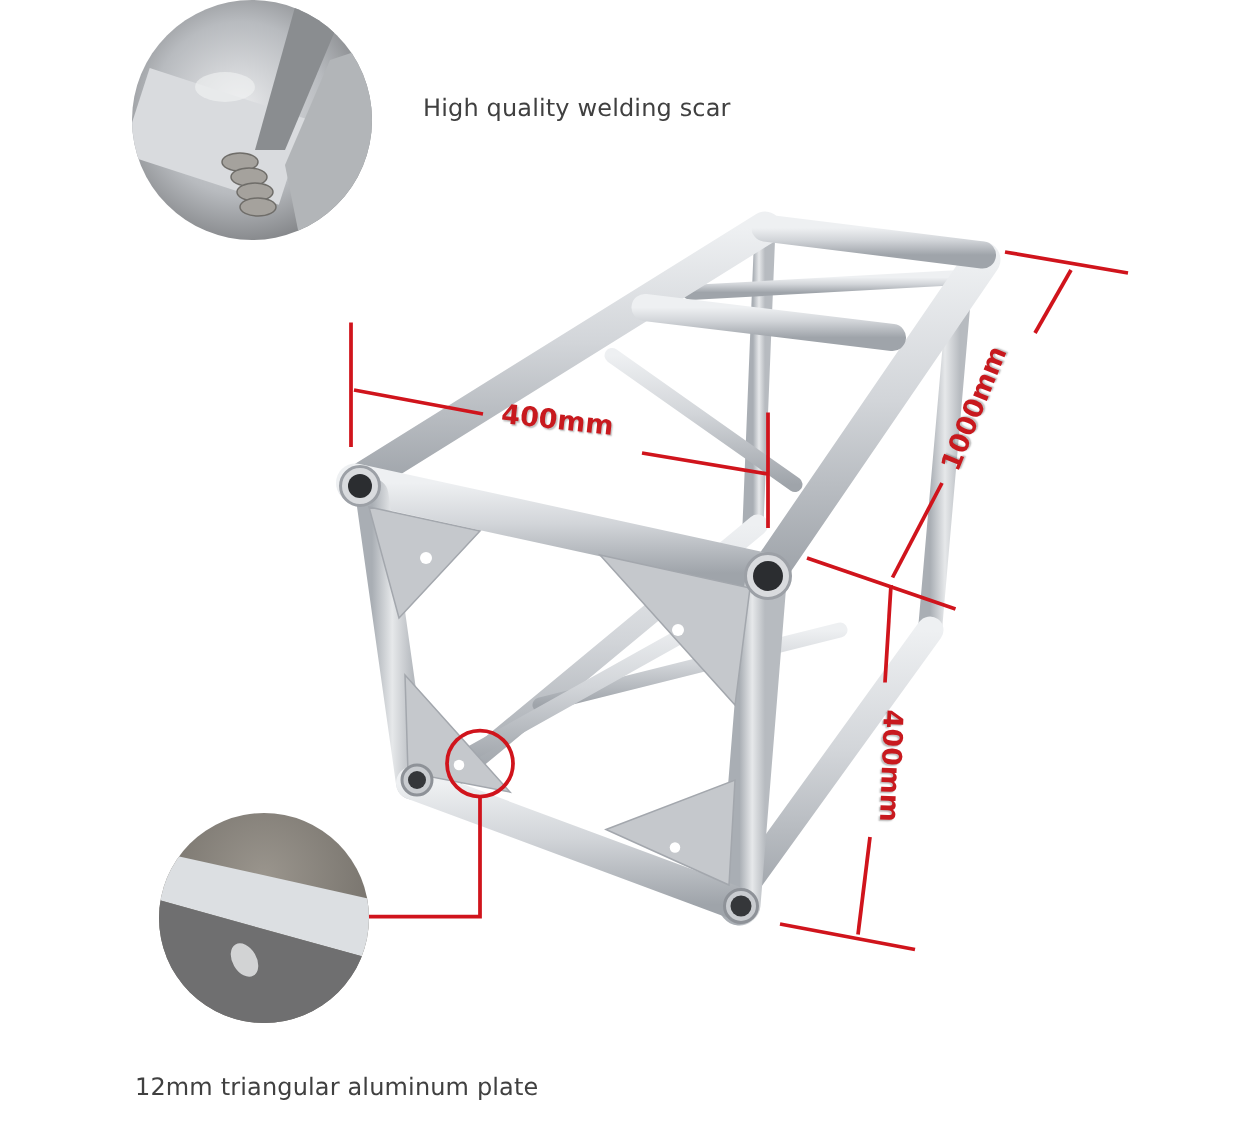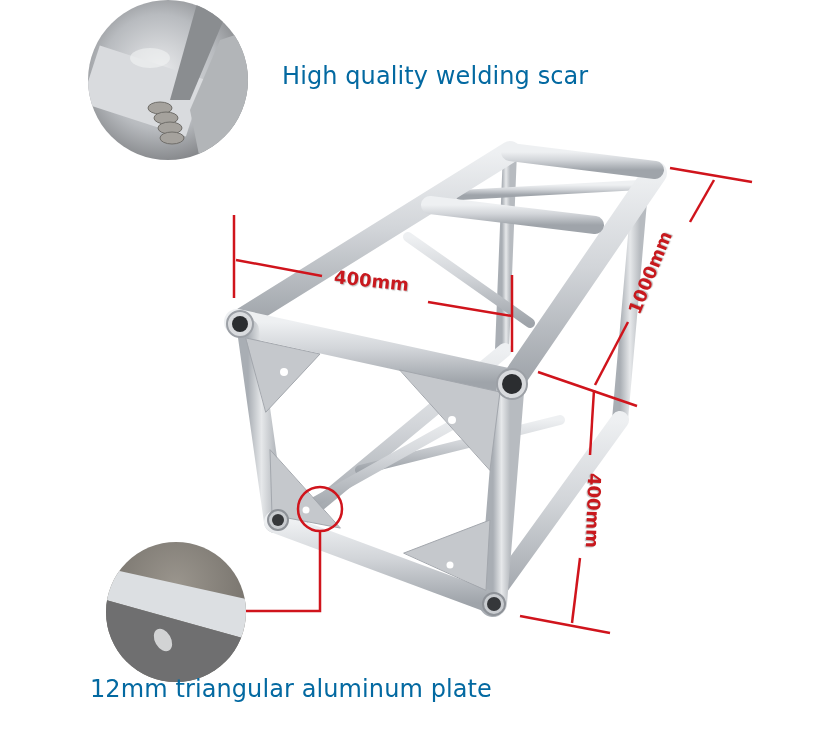--- a/index.html
+++ b/index.html
@@ -1,20 +1,20 @@
 <!DOCTYPE html>
 <html><head>
 <meta charset="utf-8">
 <style>
   html,body{margin:0;padding:0;background:#fff;}
   body{width:836px;height:749px;position:relative;overflow:hidden;font-family:"DejaVu Sans","Liberation Sans",sans-serif;}
   .canvas{position:absolute;left:0;top:0;width:836px;height:749px;}
-  .caption{position:absolute;color:#0369a1;font-size:24px;white-space:nowrap;letter-spacing:0.1px;}
+  .caption{position:absolute;color:#404040;font-size:16px;white-space:nowrap;letter-spacing:0.1px;}
   .cap-weld{left:282px;top:62px;}
-  .cap-plate{left:90px;top:675px;}
+  .cap-plate{left:90px;top:715px;}
   .dim{position:absolute;color:#c8191e;font-weight:bold;font-size:18px;white-space:nowrap;text-shadow:1px 1px 1px rgba(0,0,0,0.25);}
   .dim-top{left:334px;top:270px;transform:rotate(6deg);}
   .dim-len{left:606px;top:262px;transform:rotate(-68deg);}
   .dim-h{left:556px;top:500px;transform:rotate(92deg);}
 </style>
 </head>
 <body>
 
 <svg class="canvas" viewBox="0 0 836 749" xmlns="http://www.w3.org/2000/svg">
   <defs>

